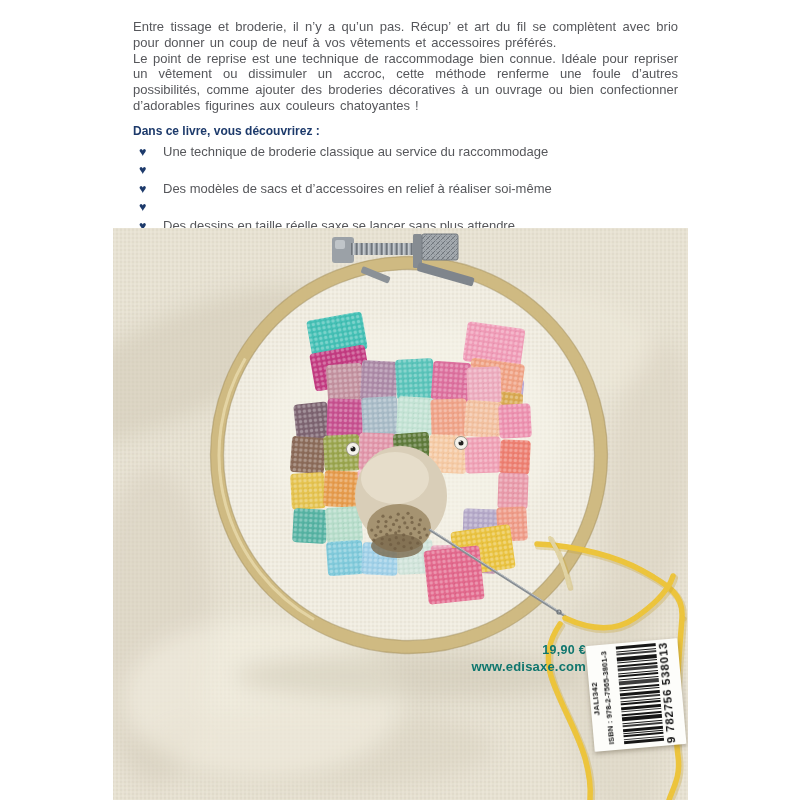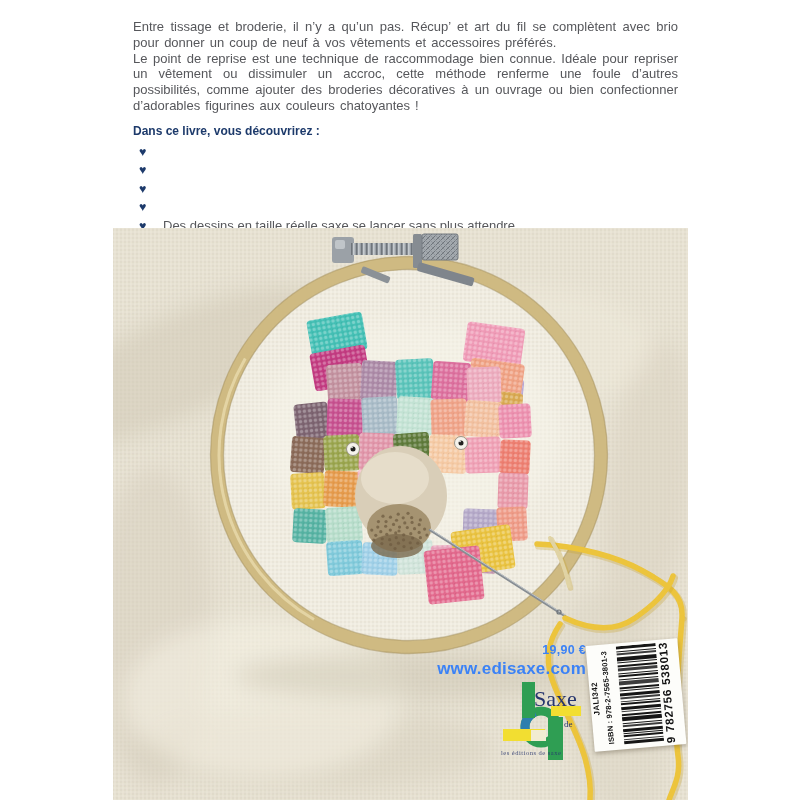--- a/index.html
+++ b/index.html
@@ -16,23 +16,23 @@
   .features li{display:flex;align-items:flex-start;gap:10px;font-size:13px;
                line-height:18.5px;color:#56575b;}
   .heart{color:#1d3a6b;font-size:12.5px;line-height:18.5px;width:14px;flex:0 0 14px;
          padding-left:6px;}
 
   
   .photo{position:absolute;left:113px;top:228px;width:575px;height:572px;overflow:hidden;}
   .photo svg.scene{position:absolute;left:0;top:0;}
 
   .price-block{position:absolute;right:102px;top:415px;text-align:right;
-               color:#3b82f6;font-weight:bold;}
+               color:#0f766e;font-weight:bold;}
   .price{font-size:12.5px;letter-spacing:.3px;}
-  .website{font-size:17px;margin-top:2px;letter-spacing:.2px;}
+  .website{font-size:13px;margin-top:2px;letter-spacing:.2px;}
 
   .logo{position:absolute;left:385px;top:450px;width:84px;height:82px;}
 
   .barcode-label{position:absolute;left:477px;top:414px;width:92px;height:106px;
                  background:#fdfdfa;transform:rotate(-5deg);
                  box-shadow:0 2px 5px rgba(90,80,60,.45);border-radius:1px;}
   .vtext{position:absolute;top:0;height:100%;writing-mode:vertical-rl;
          transform:rotate(180deg);text-align:center;color:#111;white-space:nowrap;}
   .vtext.ref{left:1px;width:12px;font-size:8px;font-weight:bold;letter-spacing:.4px;}
   .vtext.isbn{left:13px;width:13px;font-size:7.5px;font-weight:bold;letter-spacing:.2px;}
@@ -45,26 +45,28 @@
 
 <div class="cover">
 
   <div class="content">
     <p>Entre tissage et broderie, il n’y a qu’un pas. Récup’ et art du fil se complètent avec brio pour donner un coup de neuf à vos vêtements et accessoires préférés.</p>
     <p>Le point de reprise est une technique de raccommodage bien connue. Idéale pour repriser un vêtement ou dissimuler un accroc, cette méthode renferme une foule d’autres possibilités, comme ajouter des broderies décoratives à un ouvrage ou bien confectionner d’adorables figurines aux couleurs chatoyantes !</p>
     <h2>Dans ce livre, vous découvrirez :</h2>
     <ul class="features">
       <li>
         <span class="heart">♥</span>
+        <span>Une technique de broderie classique au service du raccommodage</span>
         </li>
       <li>
         <span class="heart">♥</span>
         </li>
       <li>
         <span class="heart">♥</span>
+        <span>Des modèles de sacs et d’accessoires en relief à réaliser soi-même</span>
         </li>
       <li>
         <span class="heart">♥</span>
         </li>
       <li>
         <span class="heart">♥</span>
         <span>Des dessins en taille réelle saxe se lancer sans plus attendre</span>
         </li>
     </ul>
   </div>
@@ -379,34 +381,20 @@
           <path d="M437,310 C446,324 452,340 456,358" fill="none" stroke="#c6a22c" stroke-width="5.5" stroke-linecap="round" opacity="0.3" transform="translate(1.5 2)"></path>
           <path d="M437,310 C446,324 452,340 456,358" fill="none" stroke="#e0d3a4" stroke-width="4" stroke-linecap="round"></path>
         </g>
     </svg>
 
     <div class="price-block">
       <div class="price">19,90 €</div>
       <div class="website">www.edisaxe.com</div>
     </div>
 
-    <div class="logo">
-      <svg width="84" height="82" viewBox="0 0 84 82">
-        <circle cx="43" cy="49" r="16" fill="none" stroke="#2f9e53" stroke-width="9"></circle>
-        <circle cx="43" cy="49" r="16" fill="none" stroke="#2d7fae" stroke-width="9" stroke-dasharray="30 70.5" transform="rotate(140 43 49)"></circle>
-        <rect x="24" y="4" width="13" height="36" fill="#2f9e53"></rect>
-        <rect x="53" y="28" width="30" height="10" fill="#f2de31"></rect>
-        <rect x="5" y="51" width="42" height="12" fill="#f2de31"></rect>
-        <rect x="33" y="52" width="15" height="11" fill="#f2ecd2"></rect>
-        <rect x="50" y="39" width="15" height="43" fill="#2f9e53"></rect>
-        <text x="36" y="28" font-family="Liberation Serif, serif" font-size="22" fill="#26356e">Saxe</text>
-        <text x="66" y="49" font-family="Liberation Serif, serif" font-size="9" fill="#26356e">de</text>
-        <text x="3" y="77" font-family="Liberation Serif, serif" font-size="6.5" fill="#26356e" opacity="0.85" letter-spacing="0.5">les éditions de saxe</text>
-      </svg>
-    </div>
 
     <div class="barcode-label">
       <div class="vtext ref">JALI342</div>
       <div class="vtext isbn">ISBN : 978-2-7565-3801-3</div>
       <div class="bars">
           <div style="height: 3px; margin-bottom: 2px; background: rgb(22, 22, 22);"></div>
           <div style="height: 1px; margin-bottom: 1px; background: rgb(22, 22, 22);"></div>
           <div style="height: 2px; margin-bottom: 2px; background: rgb(61, 61, 61);"></div>
           <div style="height: 4px; margin-bottom: 1px; background: rgb(22, 22, 22);"></div>
           <div style="height: 1px; margin-bottom: 2px; background: rgb(22, 22, 22);"></div>

